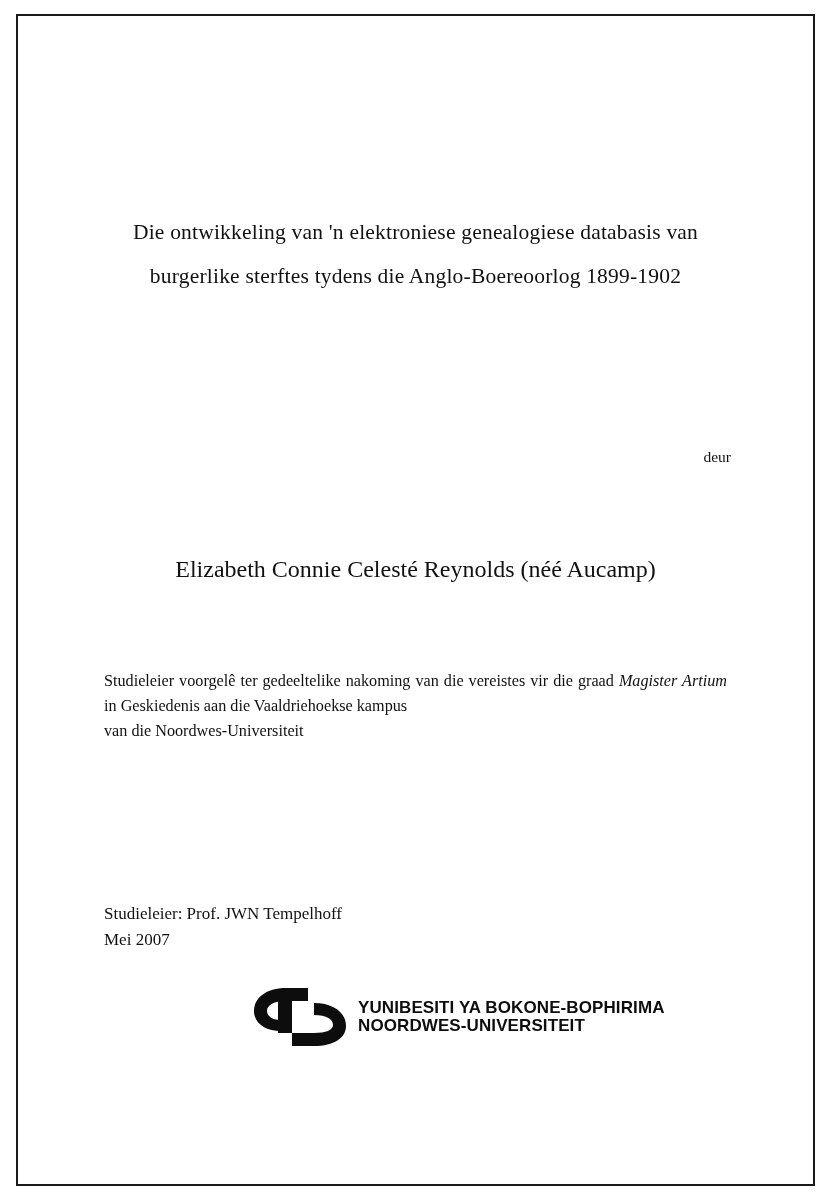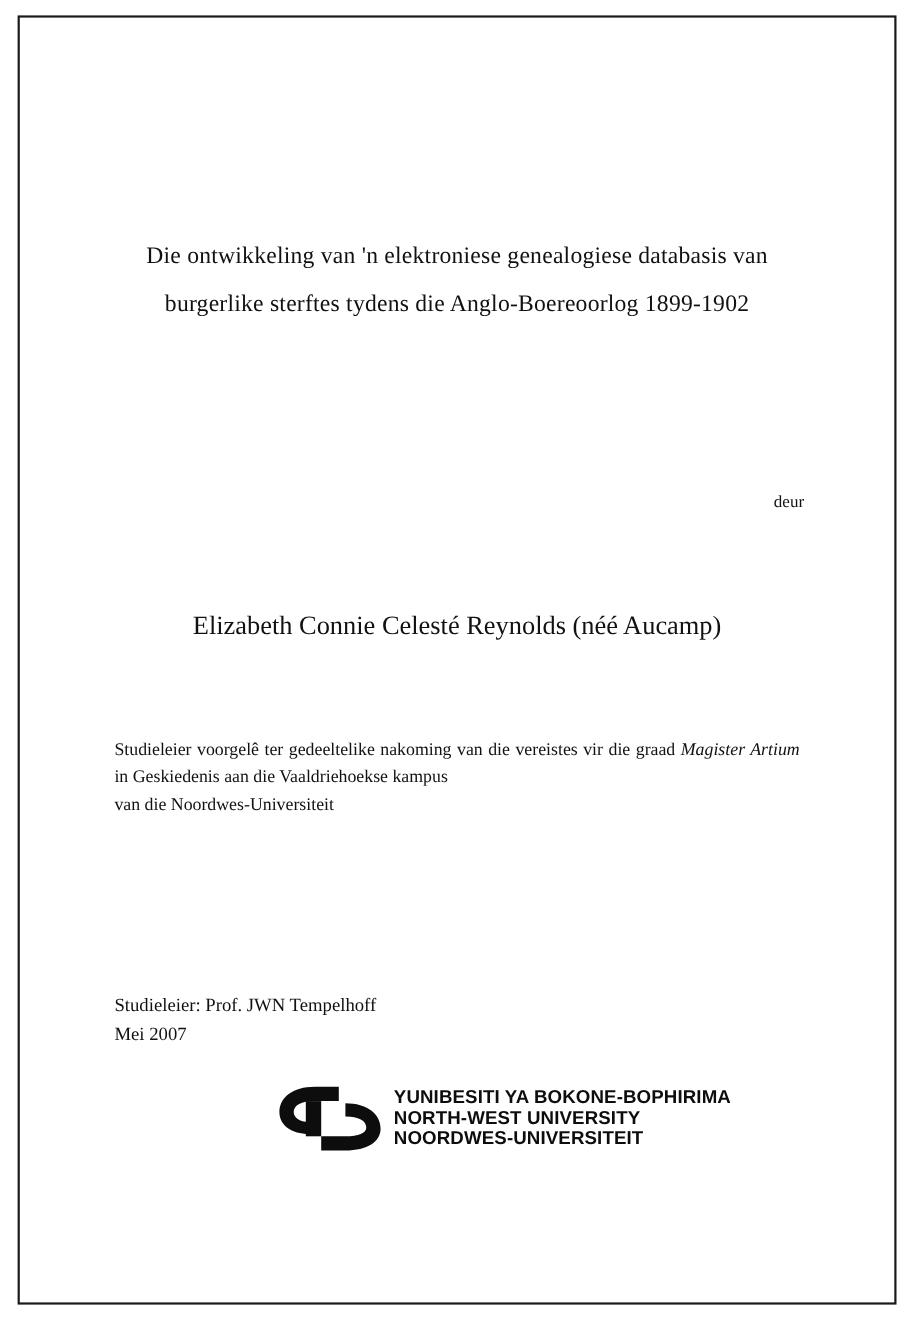--- a/index.html
+++ b/index.html
@@ -154,19 +154,18 @@
         <svg viewBox="0 0 104 66" width="104" height="66" aria-hidden="true">
           <g fill="#0d0d0d">
             <path d="M38 4 C18 4 6 14 6 27 C6 39 17 47 33 47 L33 36 C24 36 19 32 19 27 C19 21 26 17 38 17 L60 17 L60 4 Z"></path>
             <path d="M66 19 C86 19 98 29 98 42 C98 54 86 62 66 62 L44 62 L44 49 L66 49 C78 49 85 46 85 41 C85 35 78 31 66 31 L66 19 Z"></path>
             <rect x="30" y="17" width="14" height="32"></rect>
           </g>
         </svg>
       </div>
       <div class="logo-text">
         <div>YUNIBESITI YA BOKONE-BOPHIRIMA</div>
-        <div>NORTH-WEST UNIVERSITY</div>
         <div>NOORDWES-UNIVERSITEIT</div>
       </div>
     </div>
 
   </div>
 </div>
 
 </body></html>

